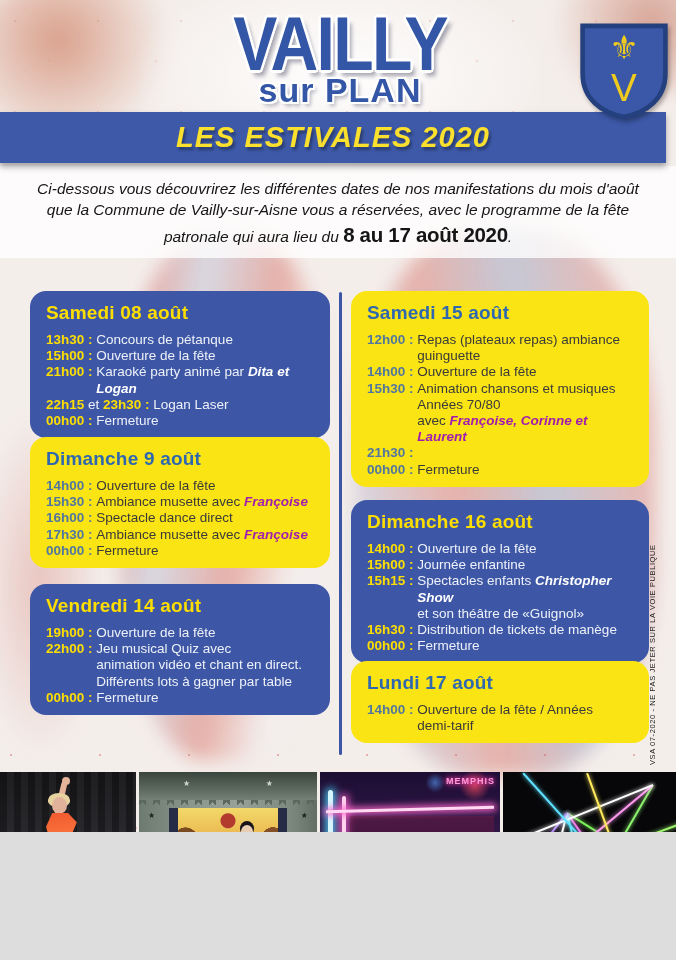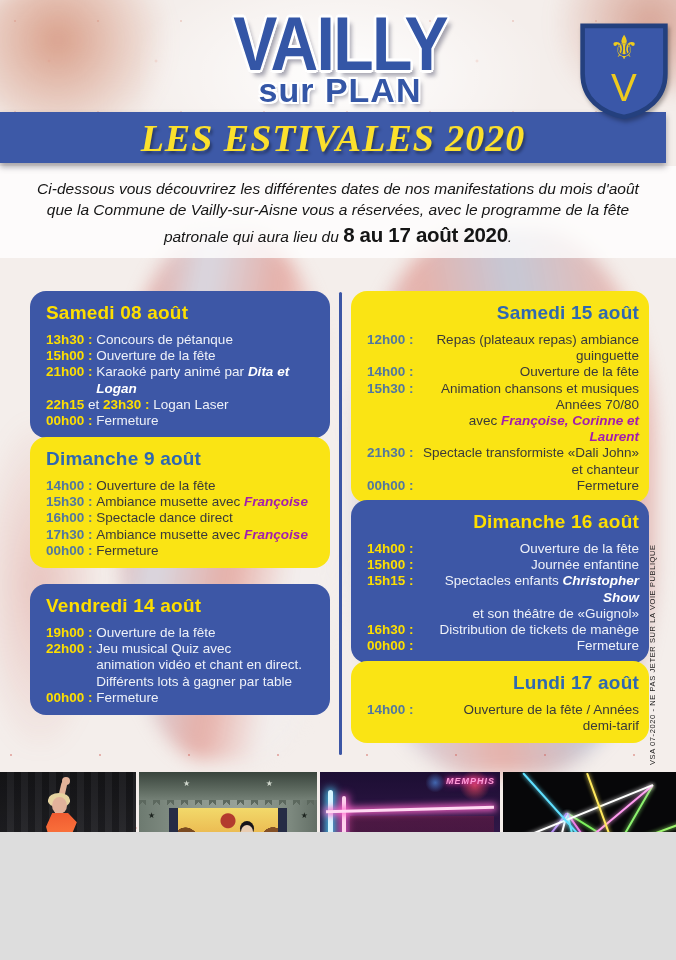--- a/index.html
+++ b/index.html
@@ -32,34 +32,34 @@
   
   .town-title{position:absolute;z-index:2;left:60px;top:6px;width:560px;text-align:center;
      font-size:76px;font-weight:700;letter-spacing:-2px;line-height:1;color:#3456a6;transform:scaleX(.87);
      text-shadow:-2px -2px 0 #fff,2px -2px 0 #fff,-2px 2px 0 #fff,2px 2px 0 #fff,0 -3px 0 #fff,0 3px 0 #fff,-3px 0 0 #fff,3px 0 0 #fff,5px 6px 5px rgba(40,40,70,.4);}
   .town-sub{position:absolute;z-index:2;left:60px;top:73px;width:560px;text-align:center;
      font-size:34px;font-weight:700;letter-spacing:1px;line-height:1;color:#3456a6;
      text-shadow:-2px -2px 0 #fff,2px -2px 0 #fff,-2px 2px 0 #fff,2px 2px 0 #fff,0 -2px 0 #fff,0 2px 0 #fff,3px 4px 4px rgba(40,40,70,.4);}
   .shield{position:absolute;z-index:3;left:578px;top:22px;width:92px;height:98px;filter:drop-shadow(2px 3px 2px rgba(0,0,0,.3));}
   .banner{position:absolute;z-index:2;left:0;top:112px;width:666px;height:51px;background:#3d59a7;
      box-shadow:0 4px 6px rgba(70,70,85,.45);display:flex;align-items:center;justify-content:center;}
-  .banner-text{font-family:Liberation Serif, serif;font-style:italic;font-weight:700;font-size:38px;color:#fbe02d;
+  .banner-text{font-family:Liberation Sans, sans-serif;font-style:italic;font-weight:700;font-size:29px;color:#fbe02d;
      letter-spacing:1px;text-shadow:2px 3px 3px rgba(0,0,0,.35);white-space:nowrap;}
 
   
   .intro{position:absolute;z-index:2;left:28px;top:178px;width:620px;margin:0;text-align:center;
      font-style:italic;font-size:15.5px;line-height:1.38;color:#151515;white-space:pre-line;}
   .intro b{font-style:normal;font-size:20.5px;letter-spacing:-.3px;}
 
   
   .divider{position:absolute;z-index:2;left:339px;top:292px;width:3px;height:463px;background:#3c56a5;border-radius:2px;}
 
   
   .box{position:absolute;z-index:3;width:300px;border-radius:16px;padding:9px 10px 9px 16px;box-sizing:border-box;}
-  .box.rcol{width:298px;text-align:right;}
+  .box.rcol{width:298px;}
   .box.blue{background:#3d57a6;}
   .box.yellow{background:#fae414;}
   .box h2{font-size:19px;font-weight:700;margin:2px 0 8px;letter-spacing:.2px;}
   .blue h2{color:#fdde00;}
   .yellow h2{color:#3068b0;}
   .line{display:flex;font-size:13.5px;line-height:16.2px;}
   .tg{font-weight:700;white-space:nowrap;}
   .sep{white-space:pre;}
   .blue .t,.blue .sep{color:#fdde00;}
   .yellow .t,.yellow .sep{color:#52779f;}
@@ -118,21 +118,21 @@
   .p2-guy::before{content:"";position:absolute;left:5px;top:-6px;width:12px;height:13px;background:#e9cdb2;border-radius:50%;box-shadow:0 -3px 0 1px #16141a;}
   .p2-squirrel{right:10px;bottom:28px;width:24px;height:30px;background:#b5722c;border-radius:50% 50% 40% 40%;}
   .p2-squirrel::before{content:"";position:absolute;left:7px;top:8px;width:10px;height:16px;background:#e8c78e;border-radius:50%;}
   .star{font-size:8px;color:#1c231e;line-height:1;}
   .s1{left:9px;top:40px;}.s2{left:9px;top:72px;}.s3{right:9px;top:40px;}.s4{right:9px;top:72px;}.s5{left:44px;top:8px;color:#cfd6cc;}.s6{right:44px;top:8px;color:#cfd6cc;}
 
   #p3{left:320px;width:180px;background:
      radial-gradient(circle 22px at 86% 10%,rgba(255,80,100,.75),transparent 70%),
      radial-gradient(circle 14px at 64% 8%,rgba(90,160,255,.6),transparent 70%),
      linear-gradient(180deg,#1c0e33 0%,#301747 45%,#241038 75%,#130a22 100%);}
-  .p3-sign{right:5px;top:4px;color:#ff9bd8;font-style:italic;font-weight:700;font-size:9px;letter-spacing:1px;
+  .p3-sign{right:5px;top:4px;color:#ff9bd8;font-weight:700;font-size:9px;letter-spacing:1px;
      text-shadow:0 0 4px #ff3fae,0 0 9px #ff3fae;}
   .p3-neon1{left:6px;top:36px;width:168px;height:3px;background:#ffd9f2;box-shadow:0 0 7px 2px #ff66cc;transform:rotate(-1.5deg);}
   .p3-neon2{left:12px;top:70px;width:160px;height:2px;background:#e8f4ff;box-shadow:0 0 5px 1px #6fb6ff;transform:rotate(-1deg);}
   .p3-tube1{left:8px;top:18px;width:5px;height:94px;background:#d6f6ff;box-shadow:0 0 9px 2px #4fd8ff;border-radius:3px;}
   .p3-tube2{left:22px;top:24px;width:4px;height:88px;background:#ffd2ee;box-shadow:0 0 9px 2px #ff5fd0;border-radius:3px;}
   .p3-machines{left:30px;right:6px;top:44px;height:60px;background:
      radial-gradient(circle 9px at 10% 55%,#ff8a4a 0 55%,rgba(255,80,40,.25) 75%,transparent 80%),
      radial-gradient(circle 10px at 32% 60%,#ff5f3a 0 55%,rgba(255,80,40,.25) 75%,transparent 80%),
      radial-gradient(circle 9px at 54% 55%,#ffb257 0 55%,rgba(255,140,60,.25) 75%,transparent 80%),
      radial-gradient(circle 10px at 76% 60%,#ff6a3a 0 55%,rgba(255,80,40,.25) 75%,transparent 80%),
@@ -274,22 +274,20 @@
           <span class="d"><span class="txt">Ouverture de la fête</span></span>
         </div>
         <div class="line">
           <span class="tg"><span class="t">15h30</span><span class="sep"> : </span></span>
           <span class="d"><span class="txt">Animation chansons et musiques
 Années 70/80
 avec </span><b class="nm">Françoise, Corinne et Laurent</b></span>
         </div>
         <div class="line">
           <span class="tg"><span class="t">21h30</span><span class="sep"> : </span></span>
-          <span class="d"><span class="txt">Spectacle transformiste «Dali John»
-et chanteur</span></span>
         </div>
         <div class="line">
           <span class="tg"><span class="t">00h00</span><span class="sep"> : </span></span>
           <span class="d"><span class="txt">Fermeture</span></span>
         </div>
       </div>
   </section>
   <section id="b5" class="box blue rcol">
     <h2>Dimanche 16 août</h2>
     <div class="lines">

